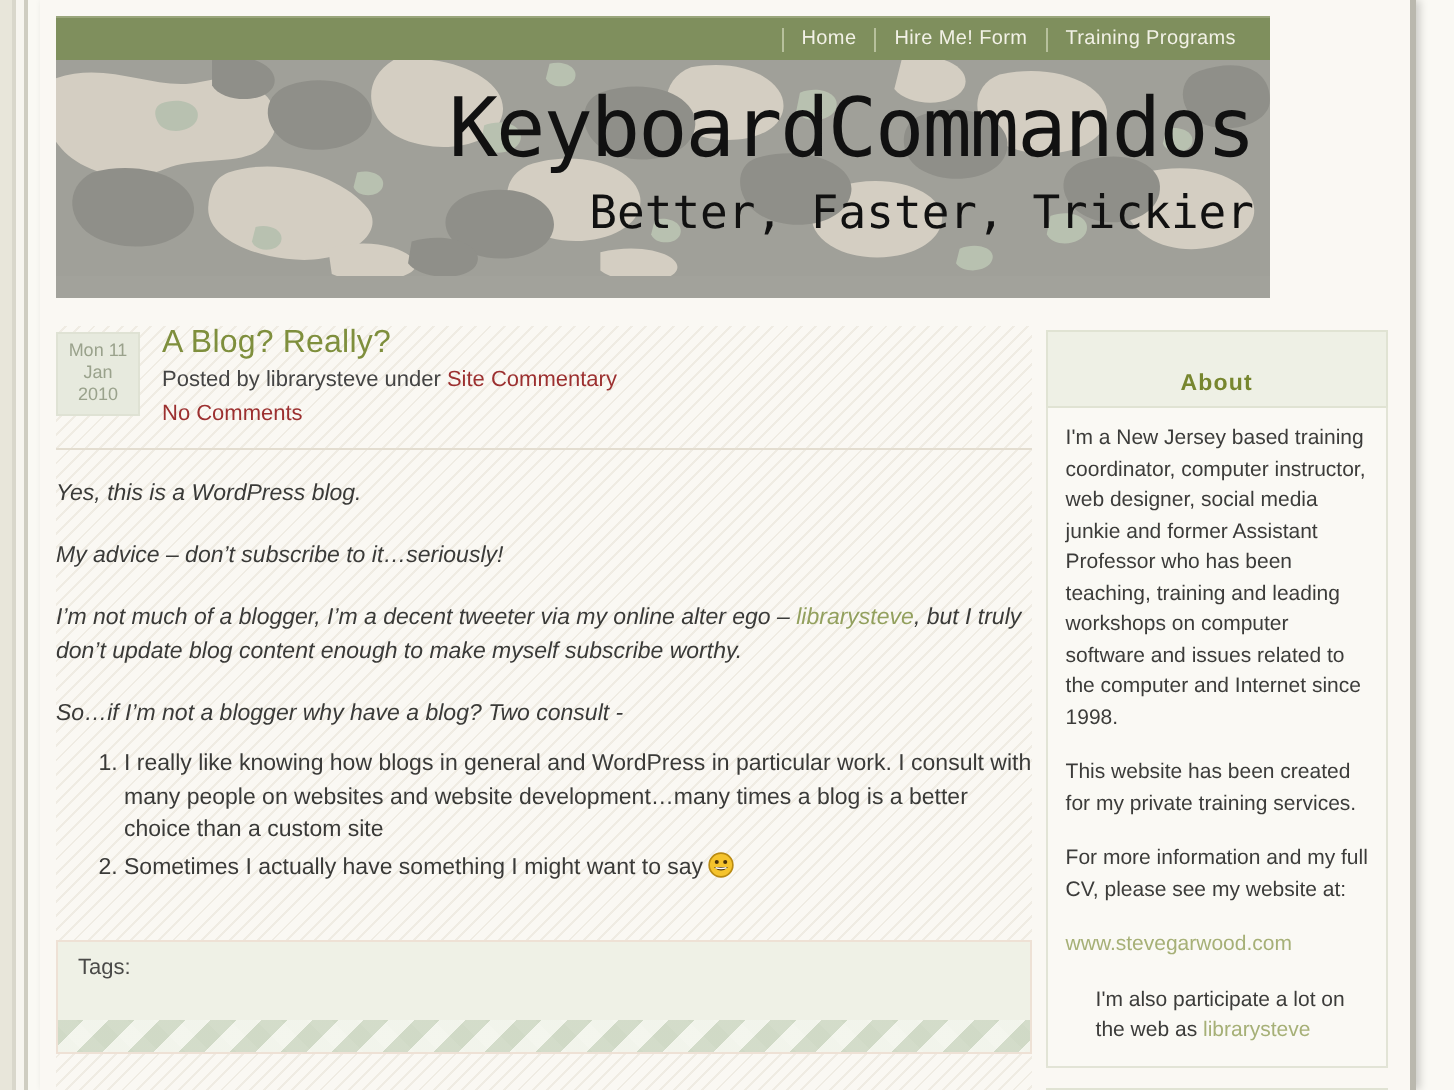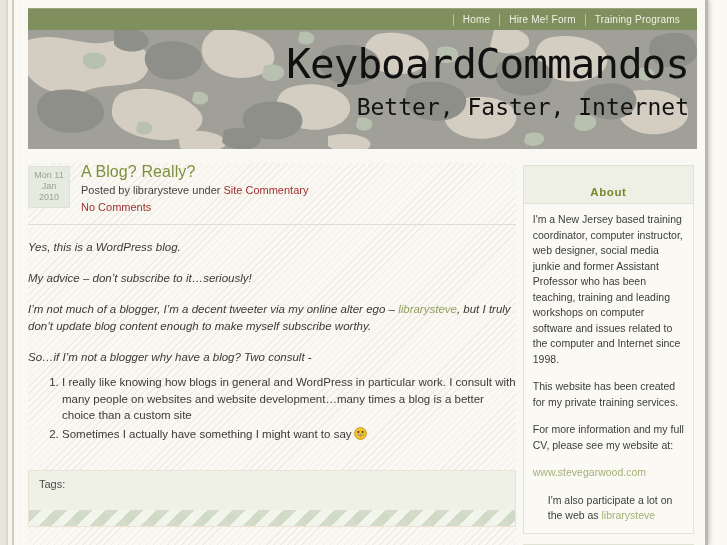--- a/index.html
+++ b/index.html
@@ -32,21 +32,21 @@
     box-shadow: 2px 0 4px rgba(0,0,0,.18);
   }
   #page-inner {
     position: absolute;
     left: 0; top: 0; right: 3px; bottom: 0;
     background: #faf8f3;
     padding: 8px 8px 0 8px;
   }
 
   
-  #header-block { width: 669px; }
+  #header-block { width: 607px; }
   #navbar {
     height: 22px;
     background: #7f8f5d;
     border-top: 1px solid #9aa67c;
     display: flex;
     align-items: center;
     justify-content: flex-end;
     padding-right: 8px;
   }
   #navbar .nav-item {
@@ -275,21 +275,21 @@
             <path d="M548,86 C558,82 570,86 568,94 C566,102 550,104 546,96 Z"></path>
             <path d="M330,88 C338,86 346,90 344,96 C342,102 330,102 328,96 Z"></path>
             <path d="M110,92 C118,90 126,94 124,100 C122,106 110,106 108,100 Z"></path>
             <path d="M498,104 C508,100 518,104 516,110 C514,117 500,118 496,112 Z"></path>
             <path d="M272,2 C280,0 288,4 286,10 C284,16 272,16 270,10 Z"></path>
             <path d="M612,38 C620,36 628,40 626,46 C624,52 612,52 610,46 Z"></path>
           </g>
         </svg>
         <div class="title-wrap">
           <div id="site-title">KeyboardCommandos</div>
-          <div id="site-tagline">Better, Faster, Internet</div>
+          <div id="site-tagline">Better, Faster, Trickier</div>
         </div>
       </div>
     </div>
 
     <div id="columns">
 
       <div id="content" class="striped">
 
         <div id="post-header">
           <div id="date-badge">

